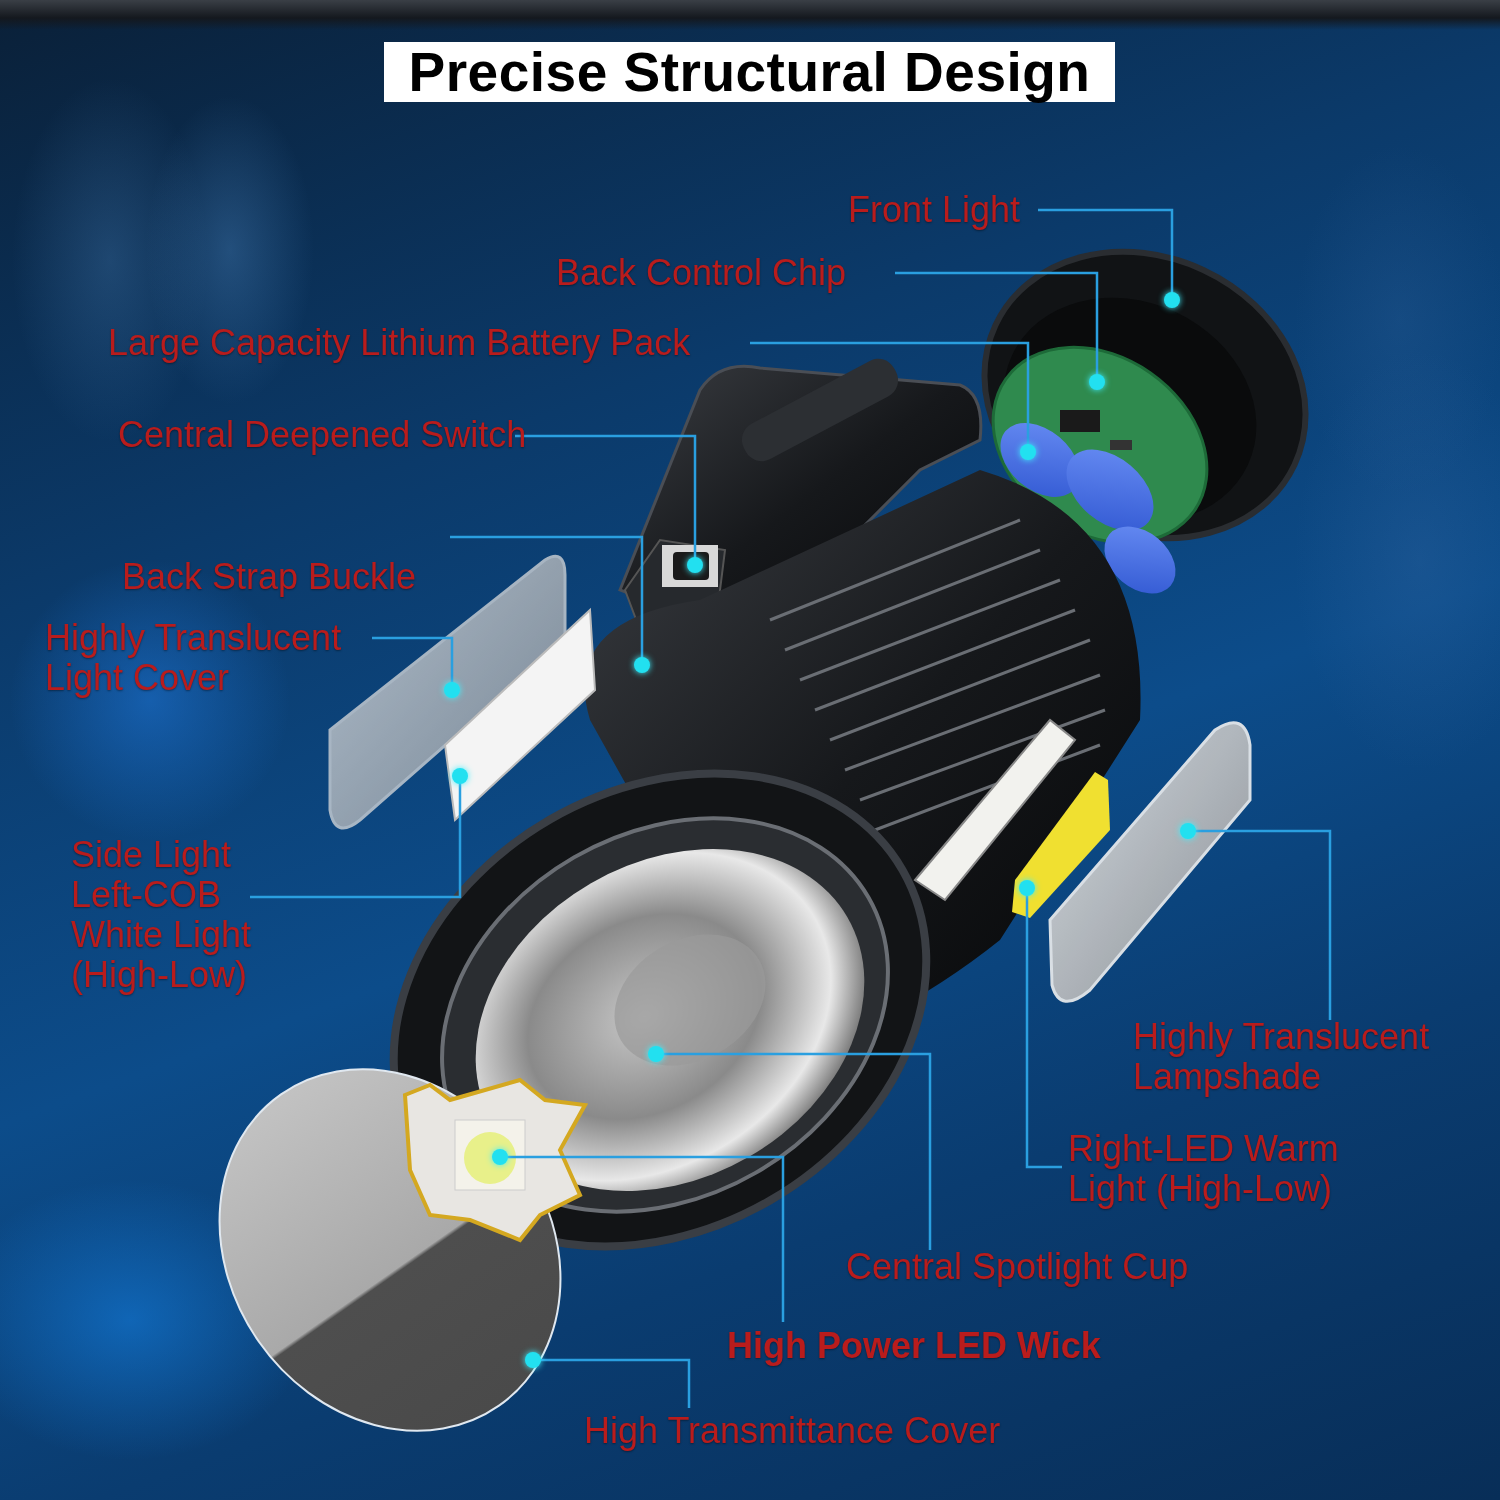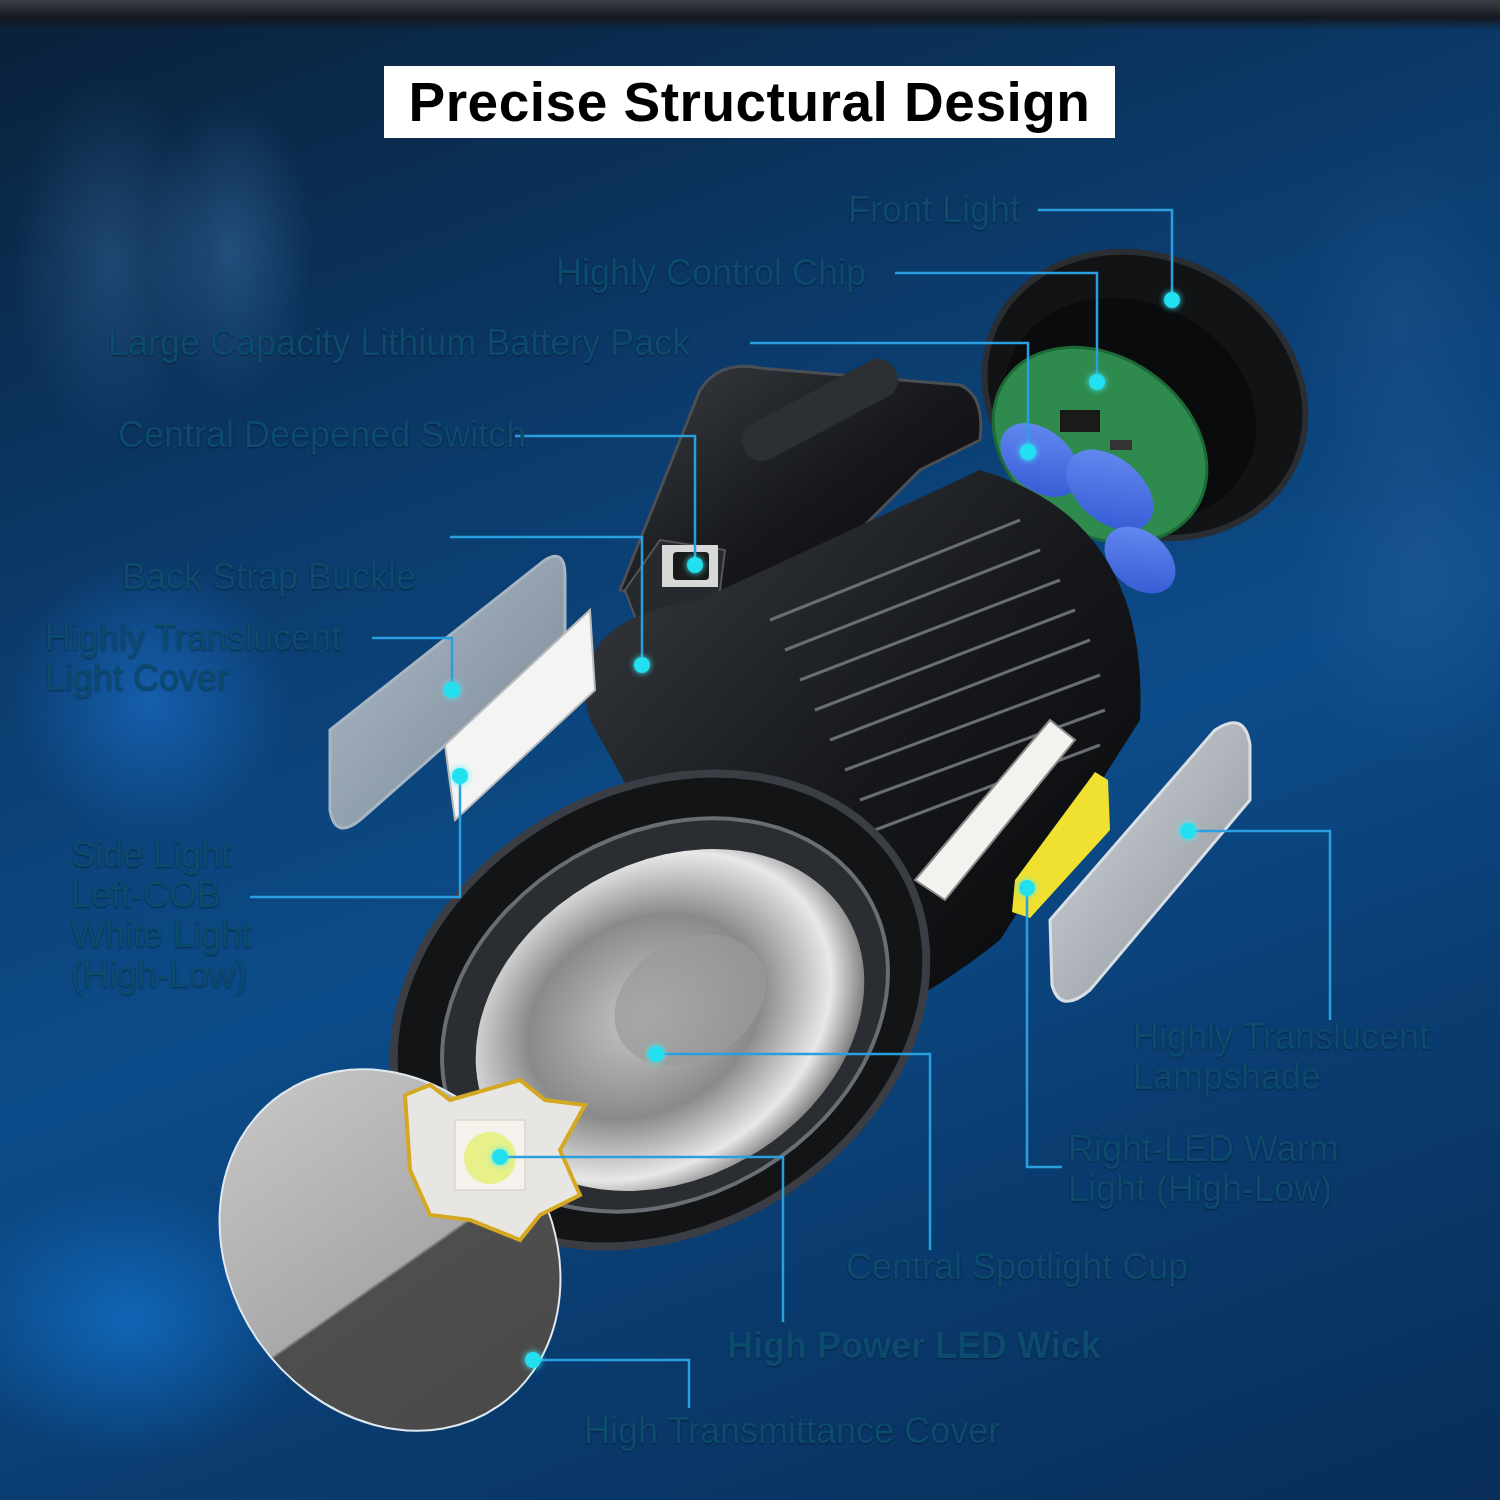--- a/index.html
+++ b/index.html
@@ -13,30 +13,29 @@
       radial-gradient(ellipse 260px 200px at 130px 1320px, rgba(20,130,230,0.55), transparent 70%),
       radial-gradient(ellipse 180px 300px at 1420px 560px, rgba(60,110,170,0.25), transparent 70%),
       radial-gradient(ellipse 150px 250px at 1400px 320px, rgba(60,110,170,0.2), transparent 70%),
       linear-gradient(160deg, #0a2038 0%, #0b3a6a 30%, #0c4c8a 55%, #0a3c70 75%, #082e58 100%);
   }
   .topbar {
     position:absolute; left:0; top:0; width:1500px; height:30px;
     background: linear-gradient(180deg, #3a3f46 0%, #14181e 60%, rgba(10,20,35,0) 100%);
   }
   .title-box {
-    position:absolute; left:384px; top:42px; width:731px; height:72px;
+    position:absolute; left:384px; top:42px; width:731px; height:60px;
     background:#ffffff; display:flex; align-items:center; justify-content:center;
     box-sizing:border-box;
-    margin-top:24px;
   }
   .title-box span {
     font-weight:bold; font-size:55px; color:#000; letter-spacing:0.5px;
   }
   .label {
-    position:absolute; color:#0c4a6e; font-size:36px; line-height:40px;
+    position:absolute; color:#b91c1c; font-size:36px; line-height:40px;
     white-space:pre-line; text-shadow:0 1px 2px rgba(0,0,0,0.4);
   }
   svg.art { position:absolute; left:0; top:0; }
   svg.lines { position:absolute; left:0; top:0; pointer-events:none; }
   .dot {
     position:absolute; width:16px; height:16px; border-radius:50%;
     background:#22e0f0; box-shadow:0 0 6px #3ff0ff;
     transform:translate(-8px,-8px);
   }
 </style>
@@ -162,21 +161,21 @@
     <polyline points="656,1054 930,1054 930,1250" fill="none" stroke="#2a9fe0" stroke-width="2.5"></polyline>
     <polyline points="500,1157 783,1157 783,1322" fill="none" stroke="#2a9fe0" stroke-width="2.5"></polyline>
     <polyline points="533,1360 689,1360 689,1408" fill="none" stroke="#2a9fe0" stroke-width="2.5"></polyline>
   </svg>
 
 <div class="title-box">
   <span>Precise Structural Design</span>
 </div>
 
 <div class="label" style="left:848px; top:190px;">Front Light</div>
-<div class="label" style="left:556px; top:253px;">Highly Control Chip</div>
+<div class="label" style="left:556px; top:253px;">Back Control Chip</div>
 <div class="label" style="left:108px; top:323px;">Large Capacity Lithium Battery Pack</div>
 <div class="label" style="left:118px; top:415px;">Central Deepened Switch</div>
 <div class="label" style="left:122px; top:516px;margin-top:41px;">Back Strap Buckle</div>
 <div class="label" style="left:45px; top:618px;">Highly Translucent
 Light Cover</div>
 <div class="label" style="left:71px; top:835px;">Side Light
 Left-COB
 White Light
 (High-Low)</div>
 <div class="label" style="left:1133px; top:1017px;">Highly Translucent

